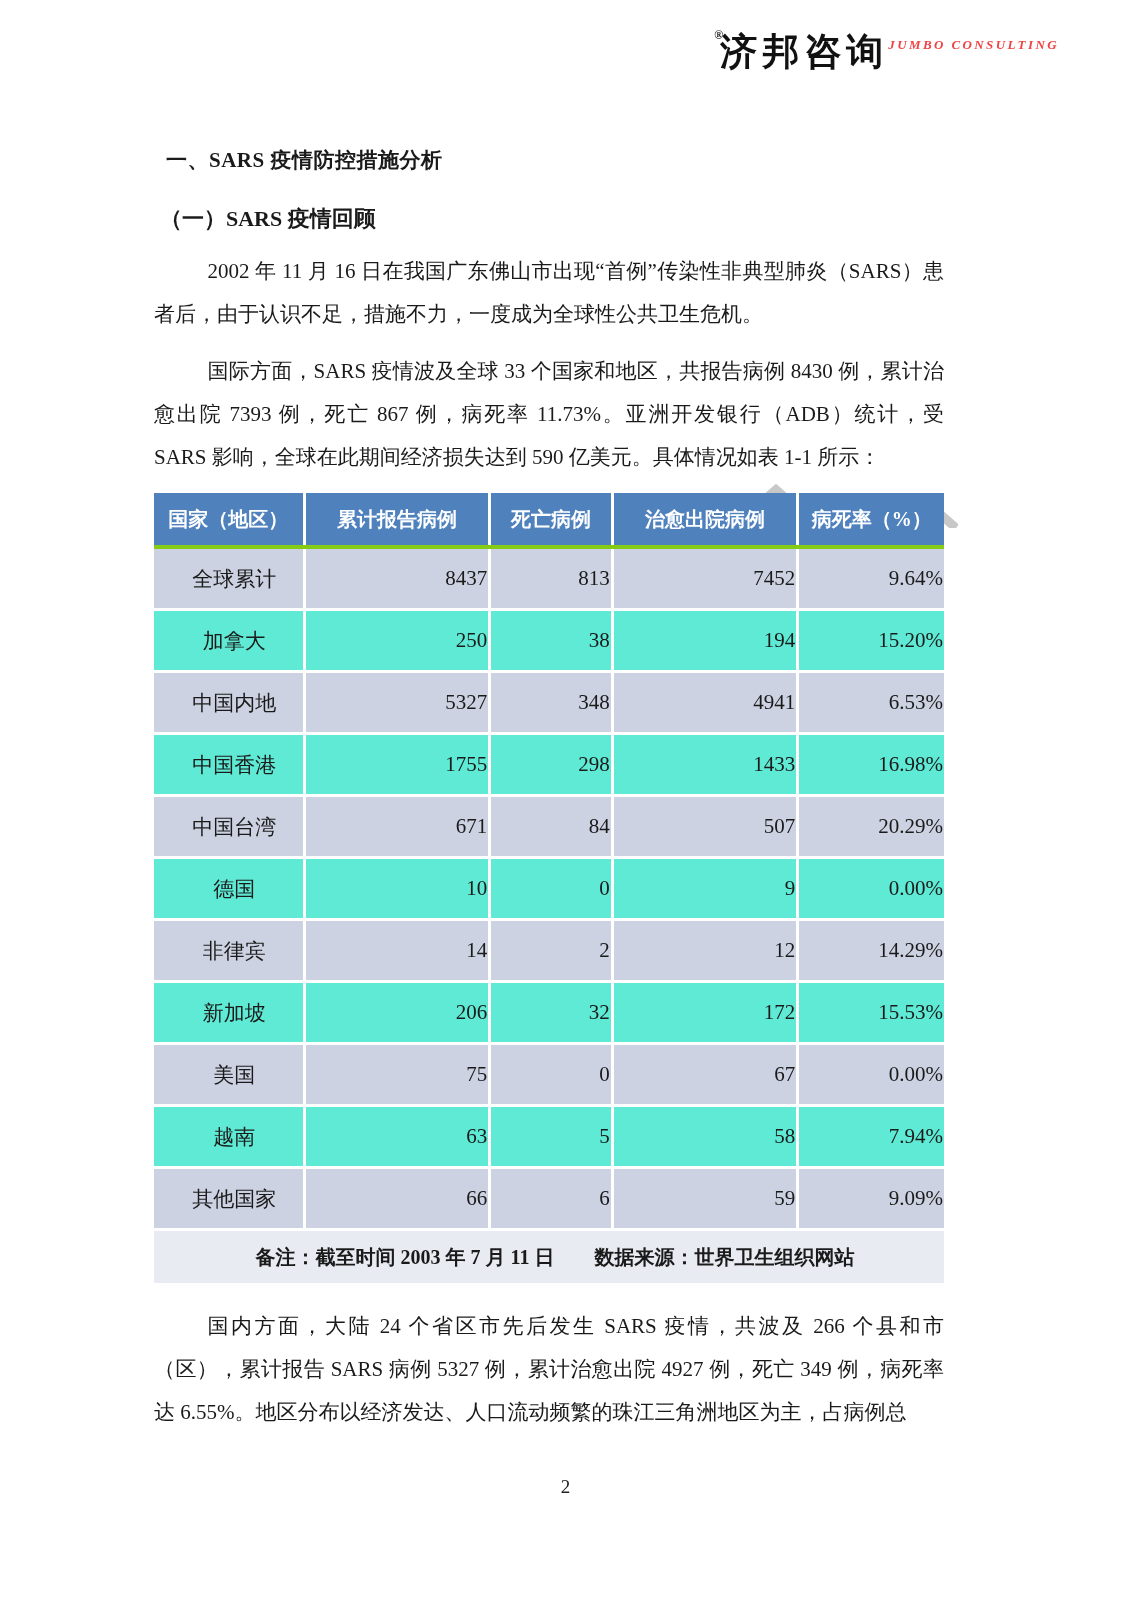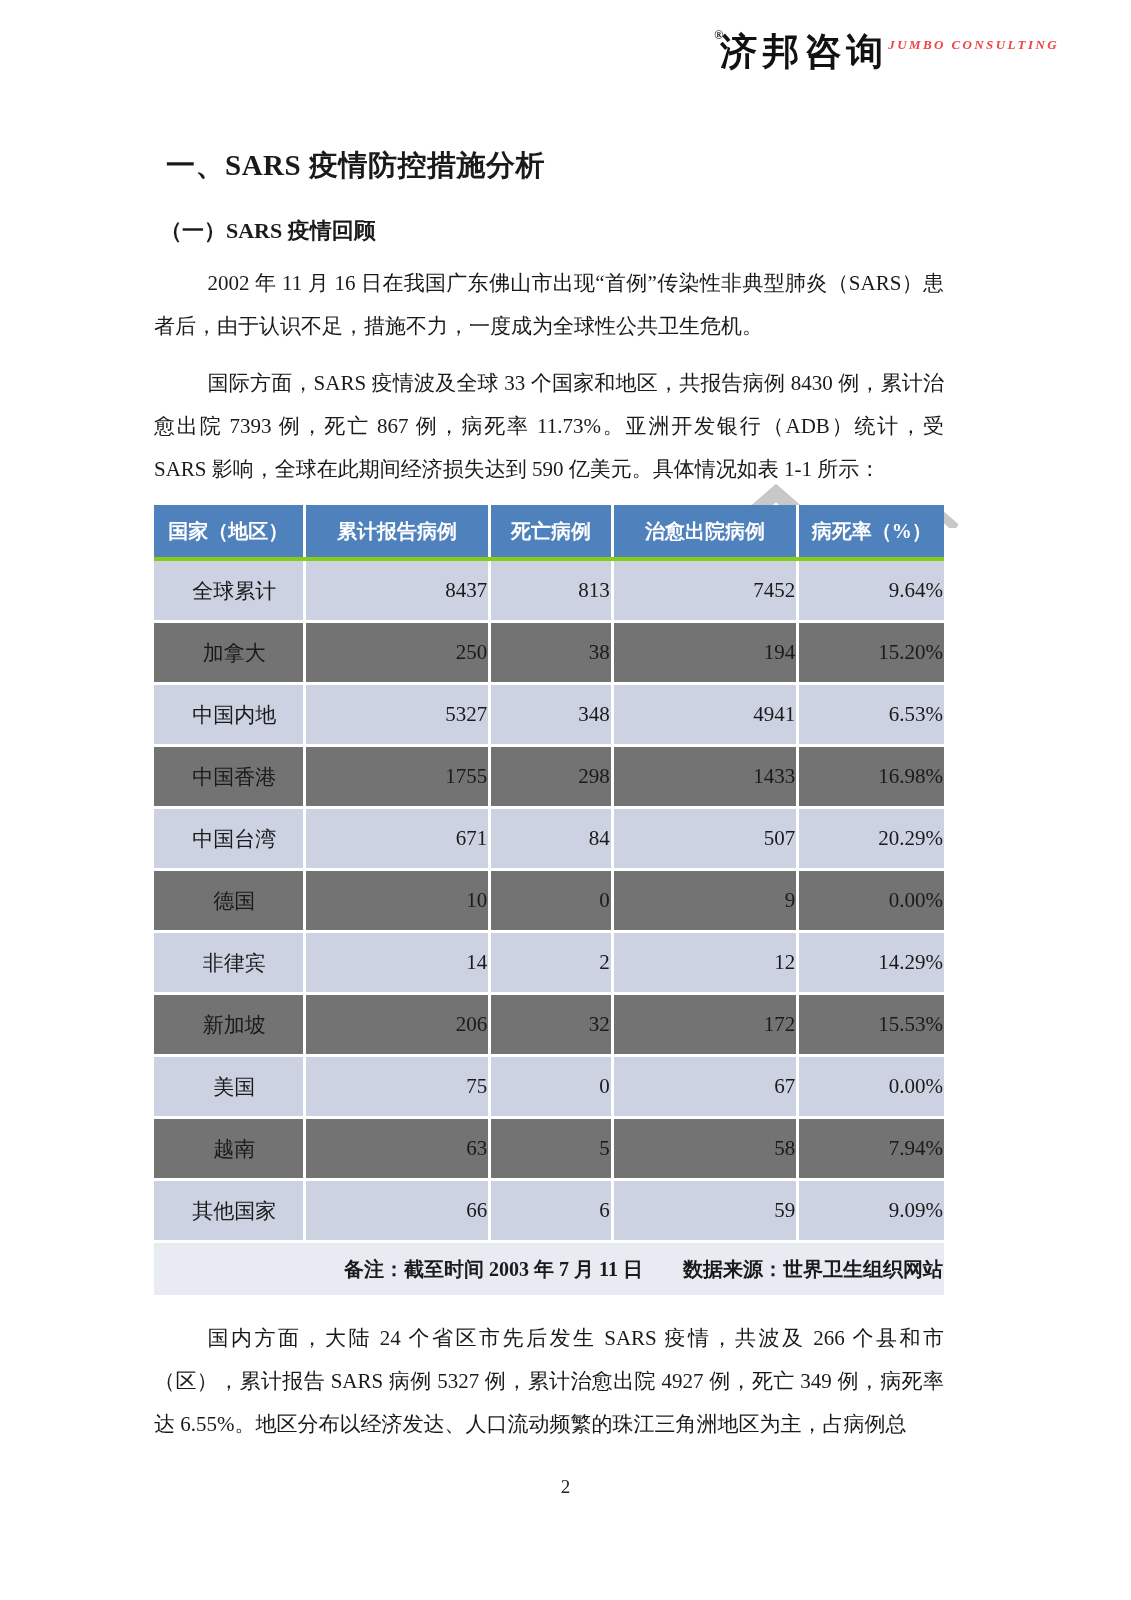--- a/index.html
+++ b/index.html
@@ -14,21 +14,21 @@
   .logo { position:absolute; top:33px; right:72px; display:flex; align-items:flex-start; gap:12px; }
   .logo-icon { position:relative; width:96px; height:58px; flex:0 0 auto; }
   .pill { position:absolute; height:12px; width:23px; border-radius:7px; }
   .reg-mark { position:absolute; top:-5px; right:-15px; font-size:12px; font-weight:700; color:#222; }
   .logo-text { display:flex; flex-direction:row; }
   .logo-cn { font-size:37px; font-weight:800; letter-spacing:5px; line-height:1.05; color:#111; }
   .logo-en { font-size:13px; font-weight:700; letter-spacing:2.4px; margin-top:4px; color:#ef4444;font-style:italic; }
 
   
   .content { position:absolute; left:154px; top:0; width:790px; padding-top:146px; }
-  h1.section { font-size:29px; font-weight:700; margin:0 0 0 12px; letter-spacing:0.5px; }
+  h1.section { font-size:21px; font-weight:700; margin:0 0 0 12px; letter-spacing:0.5px; }
   h2.subsection { font-size:22px; font-weight:700; margin:30px 0 0 6px; }
   p.body { font-size:21px; line-height:43px; text-align:justify; text-indent:2.55em; margin:16px 0 0 0; }
   p.body.p2 { margin-top:14px; }
   .table-title { text-align:center; font-size:21px; margin-top:18px; }
 
   
   .watermark { position:absolute; z-index:0; }
   .wm-chevron { left:728px; top:484px; }
   .wm-corner { left:886px; top:512px; }
 
@@ -39,26 +39,26 @@
     background:#4F81BD; color:#ffffff; font-weight:700; font-size:20px;
     height:50px; text-align:center;
     border-right:3px solid #fff; border-bottom:4px solid #84cc16;
   }
   td {
     font-size:21px; height:57px;
     border-right:3px solid #fff; border-bottom:3px solid #fff;
   }
   th:last-child, td:last-child { border-right:none; }
   tr.dark td { background:#CDD2E2; }
-  tr.light td { background:#737373; }
+  tr.light td { background:#5eead4; }
   td.c0 { text-align:center; padding-left:13px; }
   td.c1, td.c2, td.c3, td.c4 { text-align:right; }
   tr.note-row td {
     background:#E9EBF3; font-weight:700; font-size:20px;
-    text-align:right; padding-left:13px; height:50px; border-bottom:none;
+    text-align:center; padding-left:13px; height:50px; border-bottom:none;
   }
 
   p.body.p3 { margin-top:22px; }
   .page-number { position:absolute; top:1476px; left:0; width:100%; text-align:center; font-size:19px; color:#222; }
 </style>
 </head>
 <body>
 
 <div class="page">
 

